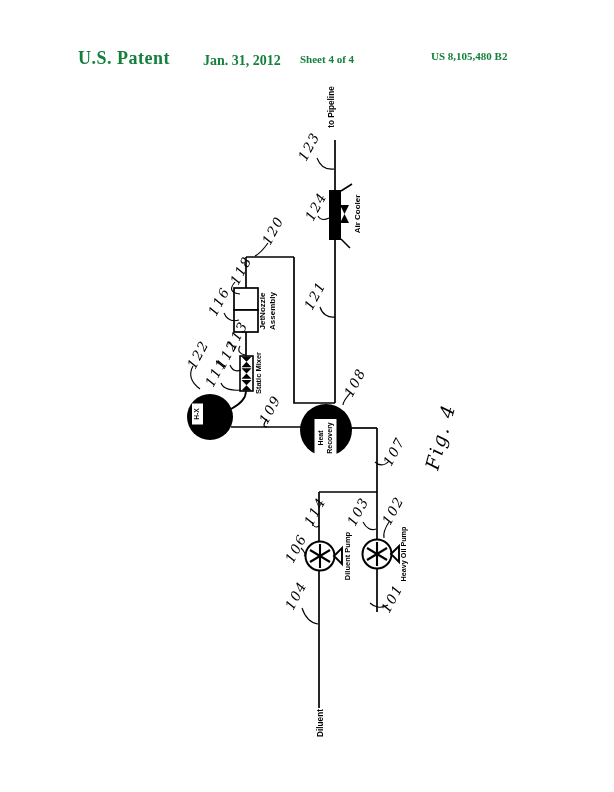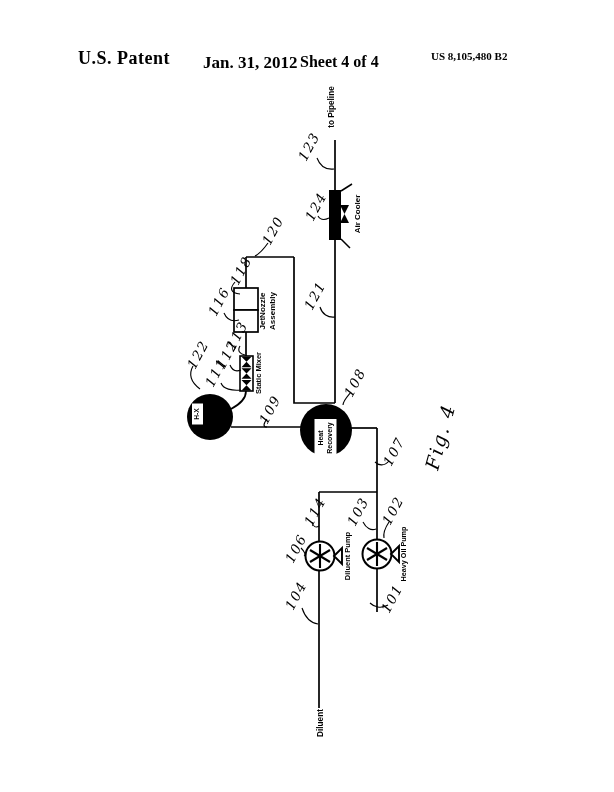--- a/index.html
+++ b/index.html
@@ -3,24 +3,24 @@
 <meta charset="utf-8">
 <style>
   html,body{margin:0;padding:0;background:#e8e8e8;}
   .page{
     position:relative;
     width:614px;height:792px;
     background:#ffffff;
     overflow:hidden;
     font-family:"Liberation Serif",serif;
   }
-  .hdr{position:absolute;color:#000000;white-space:nowrap;font-weight:bold;}
+  .hdr{position:absolute;color:#15803d;white-space:nowrap;font-weight:bold;}
   .hdr-title{left:78px;top:48px;font-size:18px;letter-spacing:.5px;}
-  .hdr-date{left:203px;top:53px;font-size:17px;}
-  .hdr-sheet{left:300px;top:53px;font-size:16px;}
+  .hdr-date{left:203px;top:53px;font-size:14px;}
+  .hdr-sheet{left:300px;top:53px;font-size:11px;}
   .hdr-patno{left:431px;top:50px;font-size:11px;}
   svg{position:absolute;left:0;top:0;}
   .pipe{stroke:#000;stroke-width:1.7;fill:none;}
   .thin{stroke:#000;stroke-width:1.5;fill:none;}
   .leader{stroke:#000;stroke-width:1.1;fill:none;}
   .lbl{font-family:"Liberation Sans",sans-serif;font-weight:bold;fill:#000;}
   .ref{font-family:"DejaVu Serif",serif;font-style:italic;font-size:13.5px;letter-spacing:1.5px;fill:#000;}
   .figcap{font-family:"DejaVu Serif",serif;font-style:italic;font-size:19px;letter-spacing:2px;fill:#000;}
 </style>
 </head>

